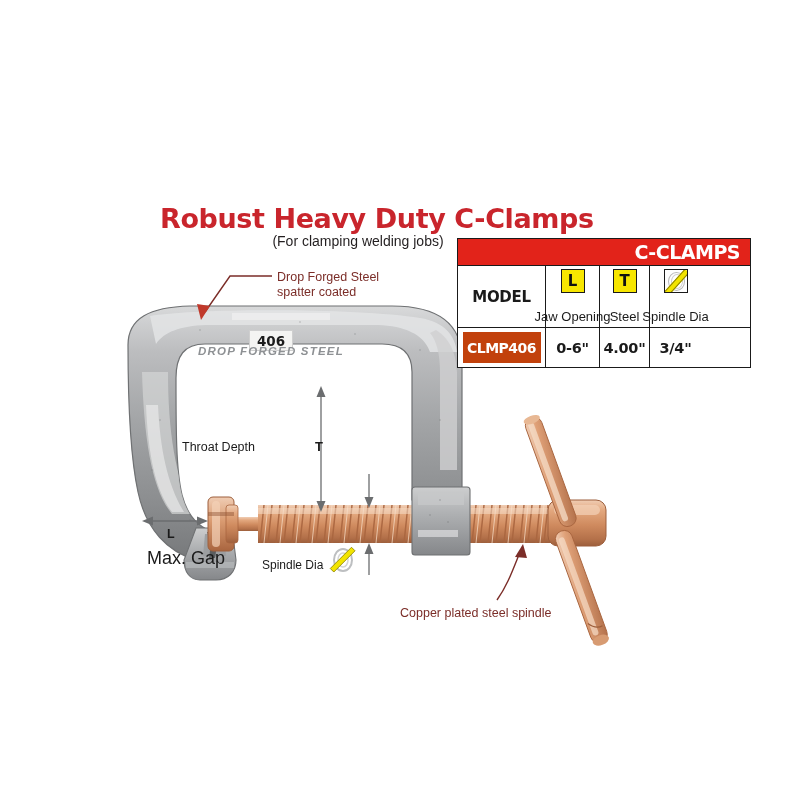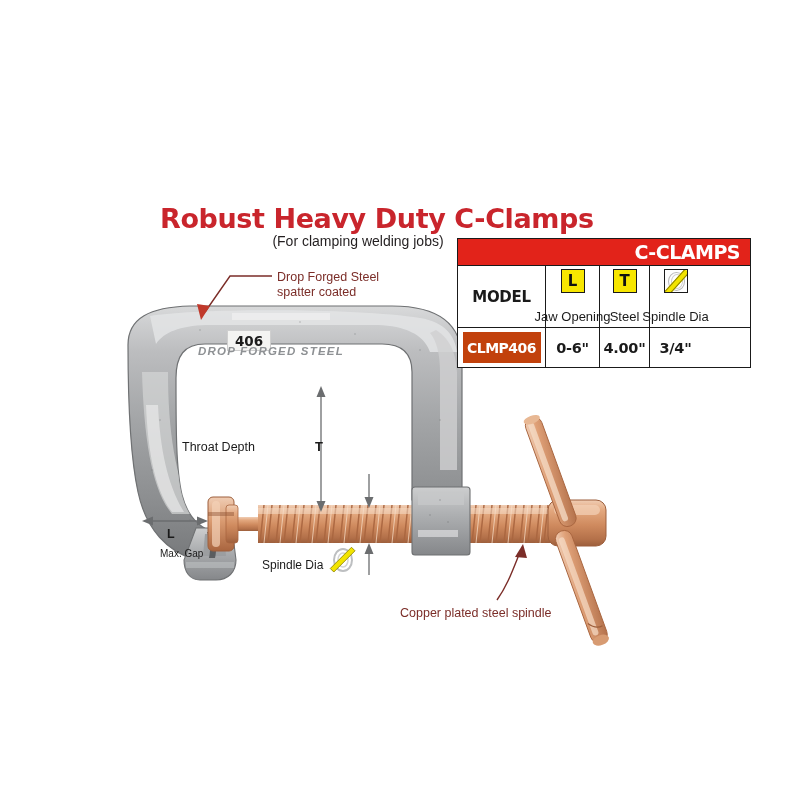--- a/index.html
+++ b/index.html
@@ -200,27 +200,27 @@
   
   .dim-label {
     position: absolute;
     font-family: "Liberation Sans", sans-serif;
     color: #1a1a1a;
     white-space: nowrap;
   }
   #lbl-throat-depth { left: 182px; top: 440px; font-size: 12.5px; }
   #lbl-T            { left: 315px; top: 439px; font-size: 13px; font-weight: bold; }
   #lbl-L            { left: 167px; top: 527px; font-size: 12.5px; font-weight: bold; }
-  #lbl-maxgap       { left: 160px; top: 548px; font-size: 10px; }
+  #lbl-maxgap       { left: 147px; top: 548px; font-size: 18px; }
   #lbl-spindle-dia  { left: 262px; top: 558px; font-size: 12px; }
 
   
   #stamp-406 {
     position: absolute;
-    left: 227px; top: 330px;
+    left: 249px; top: 330px;
     width: 42px; height: 19px;
     background: #f4f4f2;
     border: 1px solid #cfcfcf;
     display: flex; align-items: center; justify-content: center;
     font-family: "DejaVu Sans", sans-serif;
     font-weight: bold; font-size: 13.5px; color: #1c1c1c;
   }
   #stamp-dfs {
     position: absolute;
     left: 196px; top: 345px;

